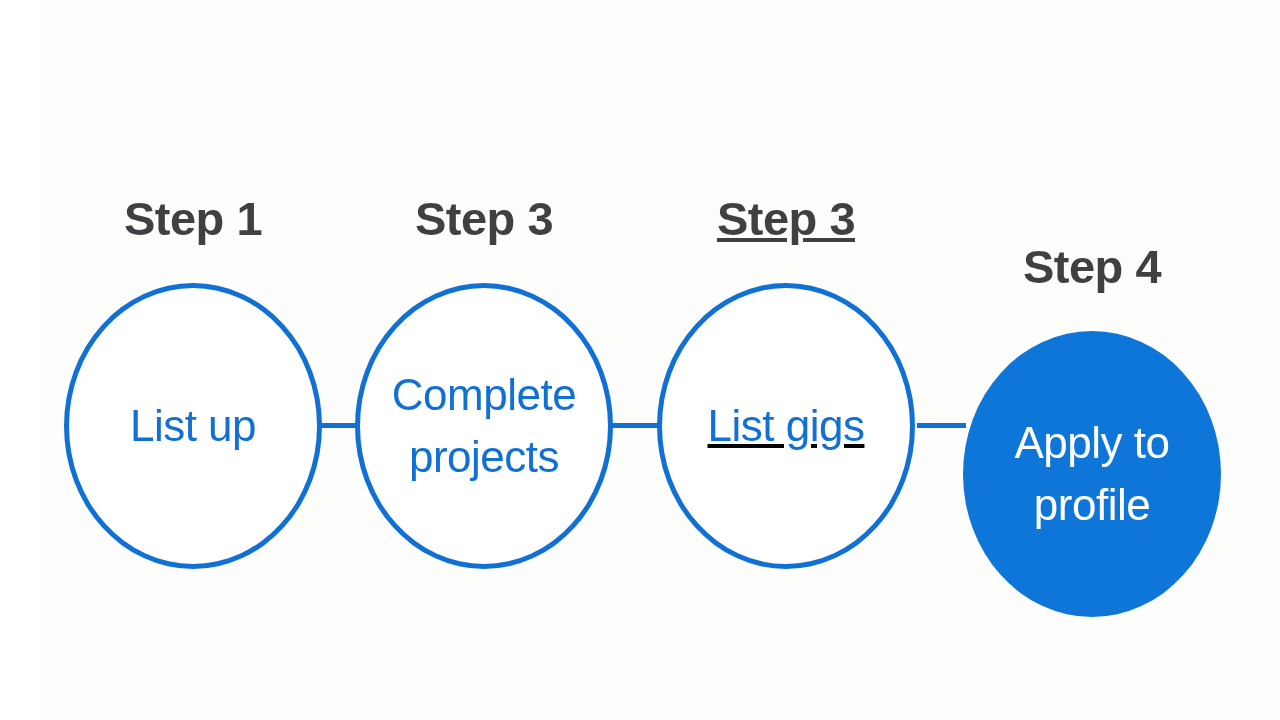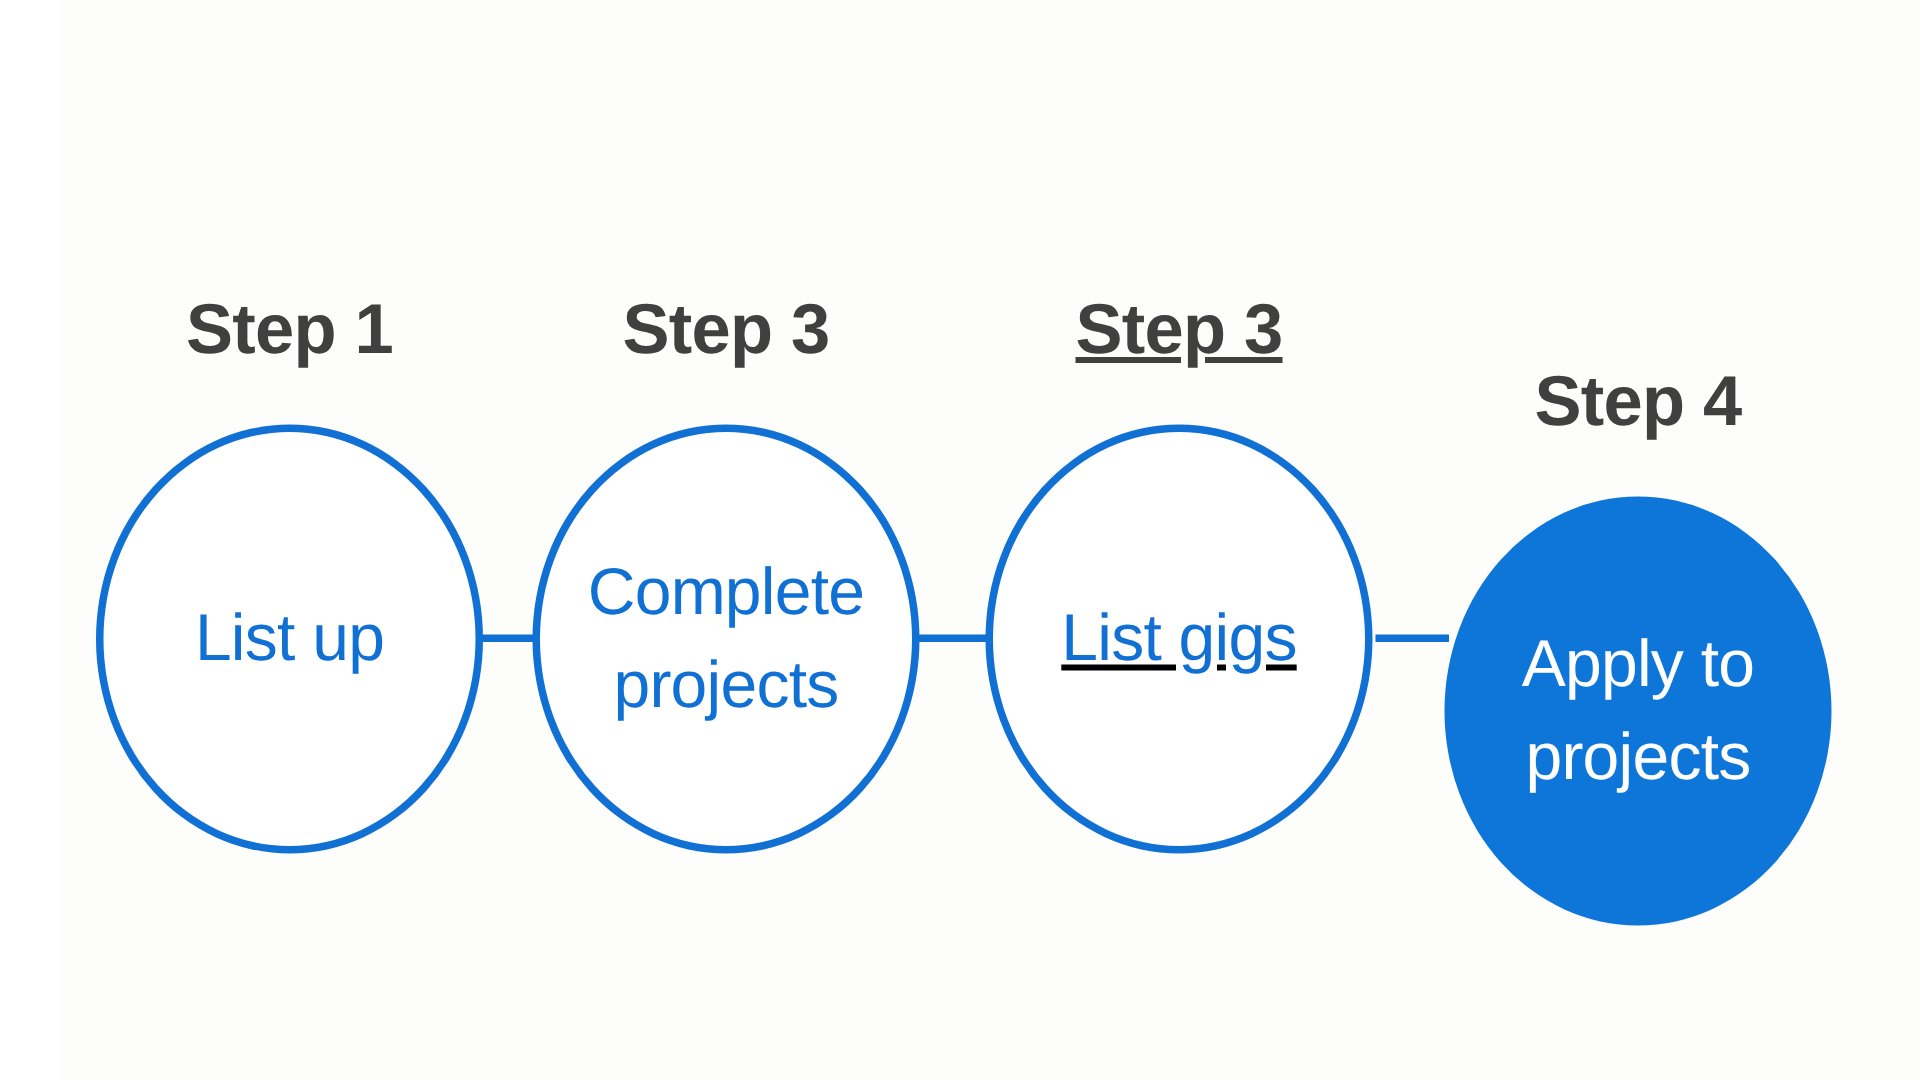--- a/index.html
+++ b/index.html
@@ -126,17 +126,17 @@
     </div>
 
     <div class="step-label col-3">Step 3</div>
     <div class="node outlined col-3">
       <div class="node-label">List gigs</div>
     </div>
 
     <div class="step-label col-4">Step 4</div>
     <div class="node filled col-4">
       <div class="node-label">Apply to
-projects</div>
+profile</div>
     </div>
 
   </div>
 </div>
 
 </body></html>

